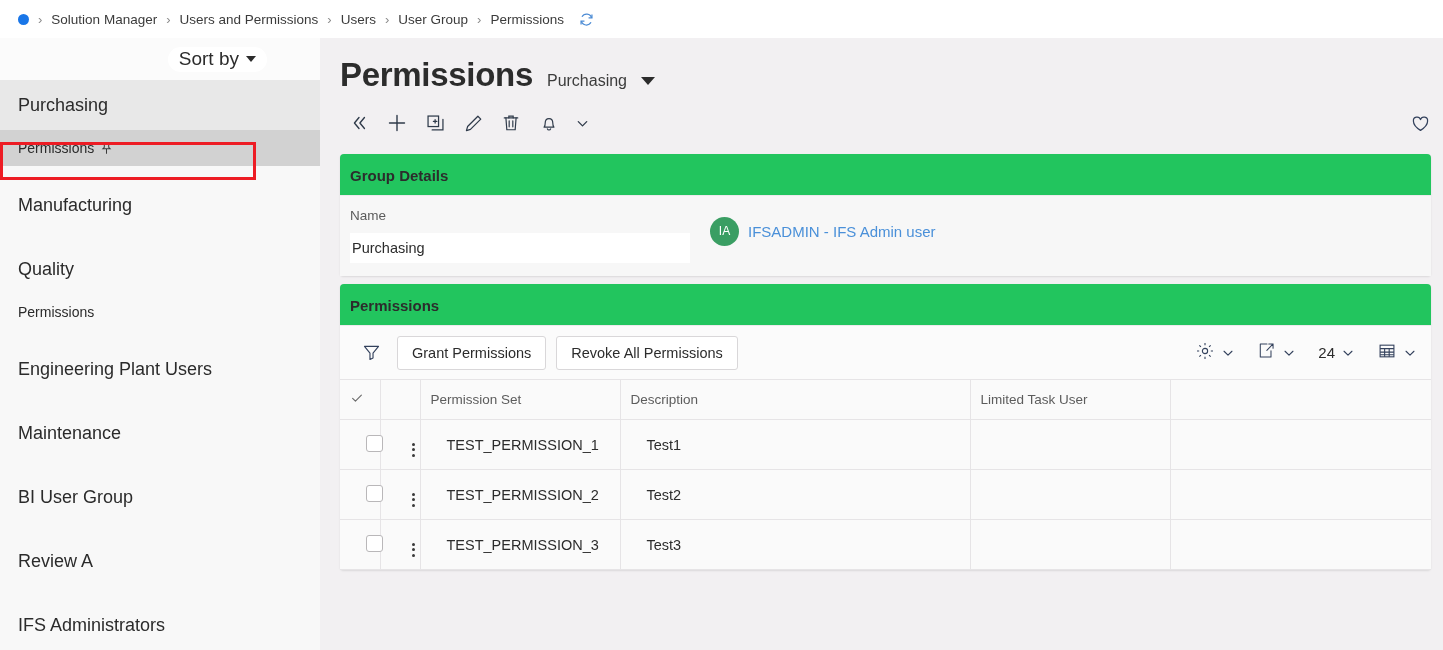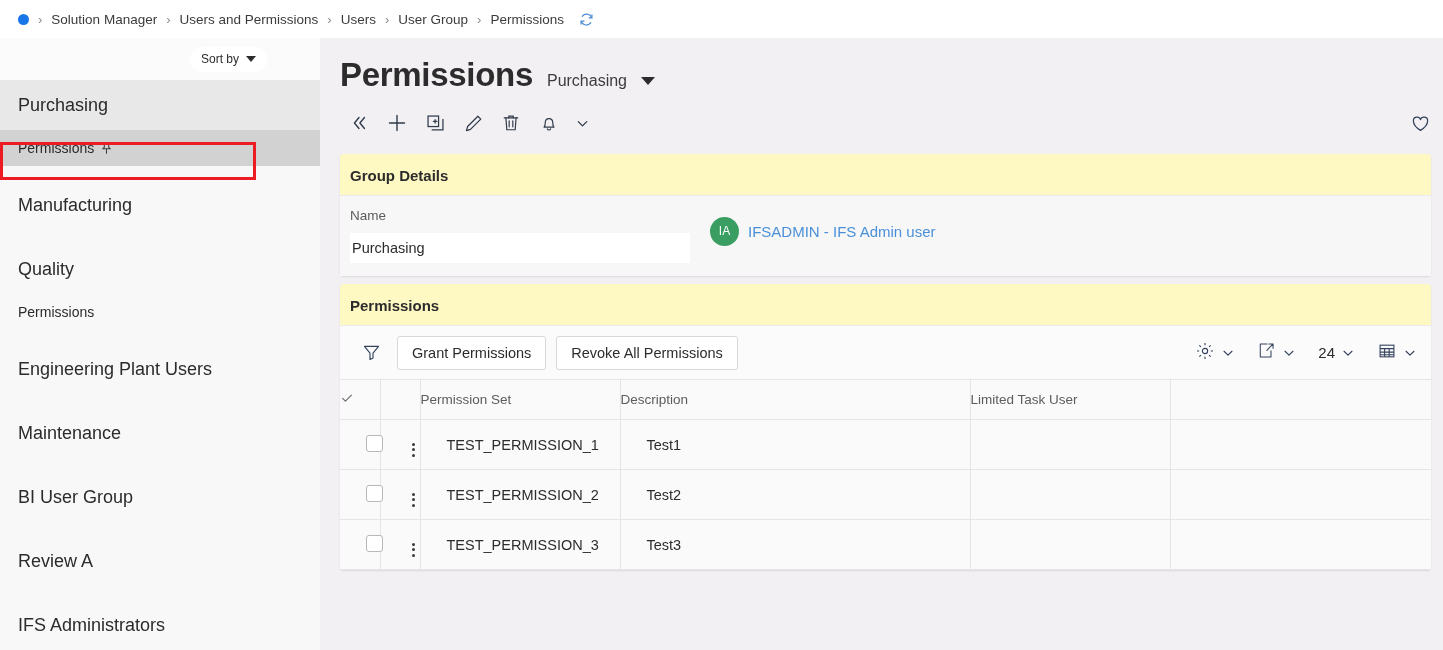--- a/index.html
+++ b/index.html
@@ -34,21 +34,21 @@
     background: #f8f8f8; overflow: hidden;
   }
   .sb-top {
     height: 42px; background: #fbfbfb;
     display: flex; align-items: center; justify-content: flex-end; padding-right: 53px;
   }
   .sortby {
     display: inline-flex; align-items: center; gap: 7px;
     height: 25px; padding: 0 11px;
     background: #ffffff; border-radius: 13px;
-    font-size: 12px; color: #2c2c2c; cursor: pointer;
+    font-size: 19px; color: #2c2c2c; cursor: pointer;
   }
   .tri-down {
     width: 0; height: 0; border-left: 5px solid transparent;
     border-right: 5px solid transparent; border-top: 6px solid #2c2c2c;
   }
   .sb-row {
     display: flex; align-items: center;
     padding-left: 18px; cursor: pointer;
   }
   .sb-row.group { height: 50px; font-size: 18px; color: #2b2b2b; }
@@ -80,21 +80,21 @@
   }
   .cmd-ico {
     width: 38px; height: 38px; display: flex; align-items: center; justify-content: center;
     color: #2f3a4a; cursor: pointer; flex: none;
   }
   .cmd-ico.small { width: 28px; }
   .cmd-spacer { flex: 1; }
 
   
   .card {
-    background: #fef9c3; border-radius: 4px; margin: 8px 12px 0 20px;
+    background: #22c55e; border-radius: 4px; margin: 8px 12px 0 20px;
     box-shadow: 0 1px 2px rgba(0,0,0,0.10);
   }
   .card-hd {
     font-size: 15px; font-weight: bold; color: #2c2c2c;
     padding: 13px 0 11px 10px;
   }
   .gd-body { display: flex; background: #f7f7f7; border-top: 1px solid #eceaec; }
   .gd-field { padding: 12px 0 13px 10px; }
   .gd-field.f1 { width: 360px; }
   .gd-field.f2 { width: 350px; }
@@ -127,21 +127,21 @@
   .tb-grp { display: inline-flex; align-items: center; gap: 6px; margin-left: 22px; cursor: pointer; color: #33415c; }
   .tb-grp .lbl { font-size: 15px; color: #2c2c2c; }
   .chev { display: inline-flex; align-items: center; color: #33415c; }
 
   
   table.ptab { width: 100%; border-collapse: collapse; table-layout: fixed; background: #fafafa; }
   table.ptab th {
     height: 40px; font-weight: normal; font-size: 13.5px; color: #5c5c5c;
     text-align: left; background: #fafafa;
     border-top: 1px solid #e6e4e6; border-bottom: 1px solid #e6e4e6;
-    border-right: 1px solid #e6e4e6; padding-left: 0;
+    border-right: 1px solid #e6e4e6; padding-left: 10px;
   }
   table.ptab td {
     height: 50px; font-size: 14.5px; color: #2c2c2c;
     border-bottom: 1px solid #e6e4e6; border-right: 1px solid #e6e4e6;
     padding-left: 26px; background: #fafafa;
   }
   .c-chk { width: 40px; }
   .c-kebab { width: 40px; }
   .c-set { width: 200px; }
   .c-desc { width: 350px; }

